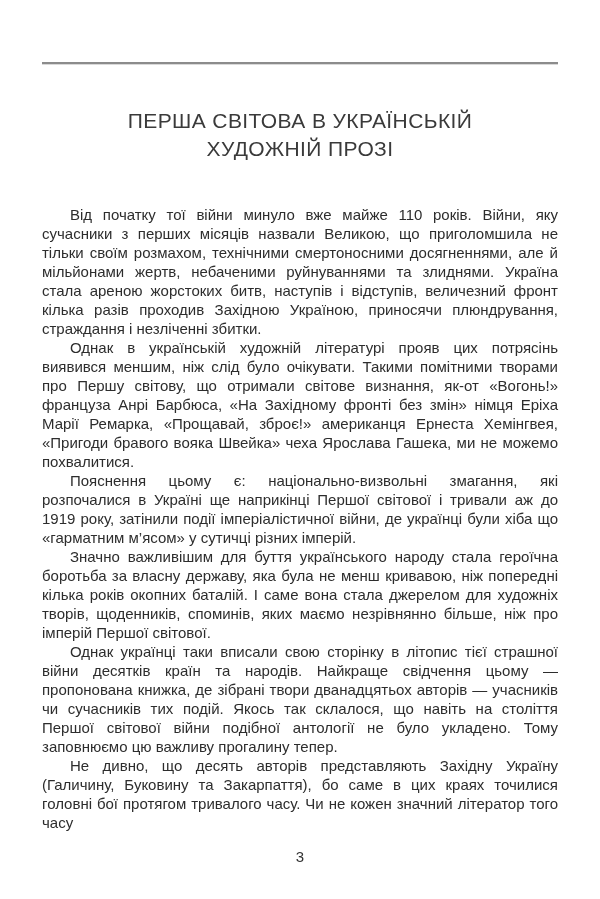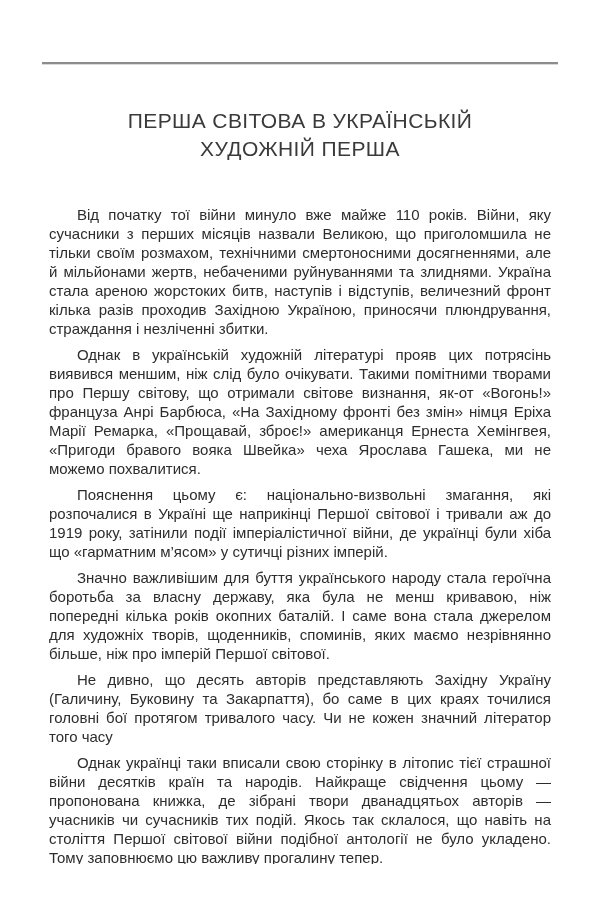--- a/index.html
+++ b/index.html
@@ -40,47 +40,47 @@
     display: block;
   }
   .body-text {
     margin-top: 42px;
     font-size: 15px;
     line-height: 19px;
     color: #2d2d2d;
     text-align: justify;
   }
   .body-text p {
-    margin: 7px;
+    margin: 0;
     padding: 0;
     text-indent: 28px;
   }
   .page-number {
     margin-top: 16px;
     text-align: center;
     font-size: 15px;
     color: #333333;
   }
 </style>
 </head>
 <body>
 
 <div class="page">
 
   <div class="top-rule"></div>
 
   <h1 class="chapter-title">
     <span class="title-line">ПЕРША СВІТОВА В УКРАЇНСЬКІЙ</span>
-    <span class="title-line">ХУДОЖНІЙ ПЕРША</span>
+    <span class="title-line">ХУДОЖНІЙ ПРОЗІ</span>
   </h1>
 
   <div class="body-text">
     <p>Від початку тої війни минуло вже майже 110 років. Війни, яку сучасники з перших місяців назвали Великою, що приголомшила не тільки своїм розмахом, технічними смертоносними досягненнями, але й мільйонами жертв, небаченими руйнуваннями та злиднями. Україна стала ареною жорстоких битв, наступів і відступів, величезний фронт кілька разів проходив Західною Україною, приносячи плюндрування, страждання і незліченні збитки.</p>
     <p>Однак в українській художній літературі прояв цих потрясінь виявився меншим, ніж слід було очікувати. Такими помітними творами про Першу світову, що отримали світове визнання, як-от «Вогонь!» француза Анрі Барбюса, «На Західному фронті без змін» німця Еріха Марії Ремарка, «Прощавай, зброє!» американця Ернеста Хемінгвея, «Пригоди бравого вояка Швейка» чеха Ярослава Гашека, ми не можемо похвалитися.</p>
     <p>Пояснення цьому є: національно-визвольні змагання, які розпочалися в Україні ще наприкінці Першої світової і тривали аж до 1919 року, затінили події імперіалістичної війни, де українці були хіба що «гарматним м’ясом» у сутичці різних імперій.</p>
     <p>Значно важливішим для буття українського народу стала героїчна боротьба за власну державу, яка була не менш кривавою, ніж попередні кілька років окопних баталій. І саме вона стала джерелом для художніх творів, щоденників, споминів, яких маємо незрівнянно більше, ніж про імперій Першої світової.</p>
+    <p>Однак українці таки вписали свою сторінку в літопис тієї страшної війни десятків країн та народів. Найкраще свідчення цьому — пропонована книжка, де зібрані твори дванадцятьох авторів — учасників чи сучасників тих подій. Якось так склалося, що навіть на століття Першої світової війни подібної антології не було укладено. Тому заповнюємо цю важливу прогалину тепер.</p>
     <p>Не дивно, що десять авторів представляють Західну Україну (Галичину, Буковину та Закарпаття), бо саме в цих краях точилися головні бої протягом тривалого часу. Чи не кожен значний літератор того часу</p>
-    <p>Однак українці таки вписали свою сторінку в літопис тієї страшної війни десятків країн та народів. Найкраще свідчення цьому — пропонована книжка, де зібрані твори дванадцятьох авторів — учасників чи сучасників тих подій. Якось так склалося, що навіть на століття Першої світової війни подібної антології не було укладено. Тому заповнюємо цю важливу прогалину тепер.</p>
   </div>
 
   <div class="page-number">3</div>
 
 </div>
 
 </body></html>

